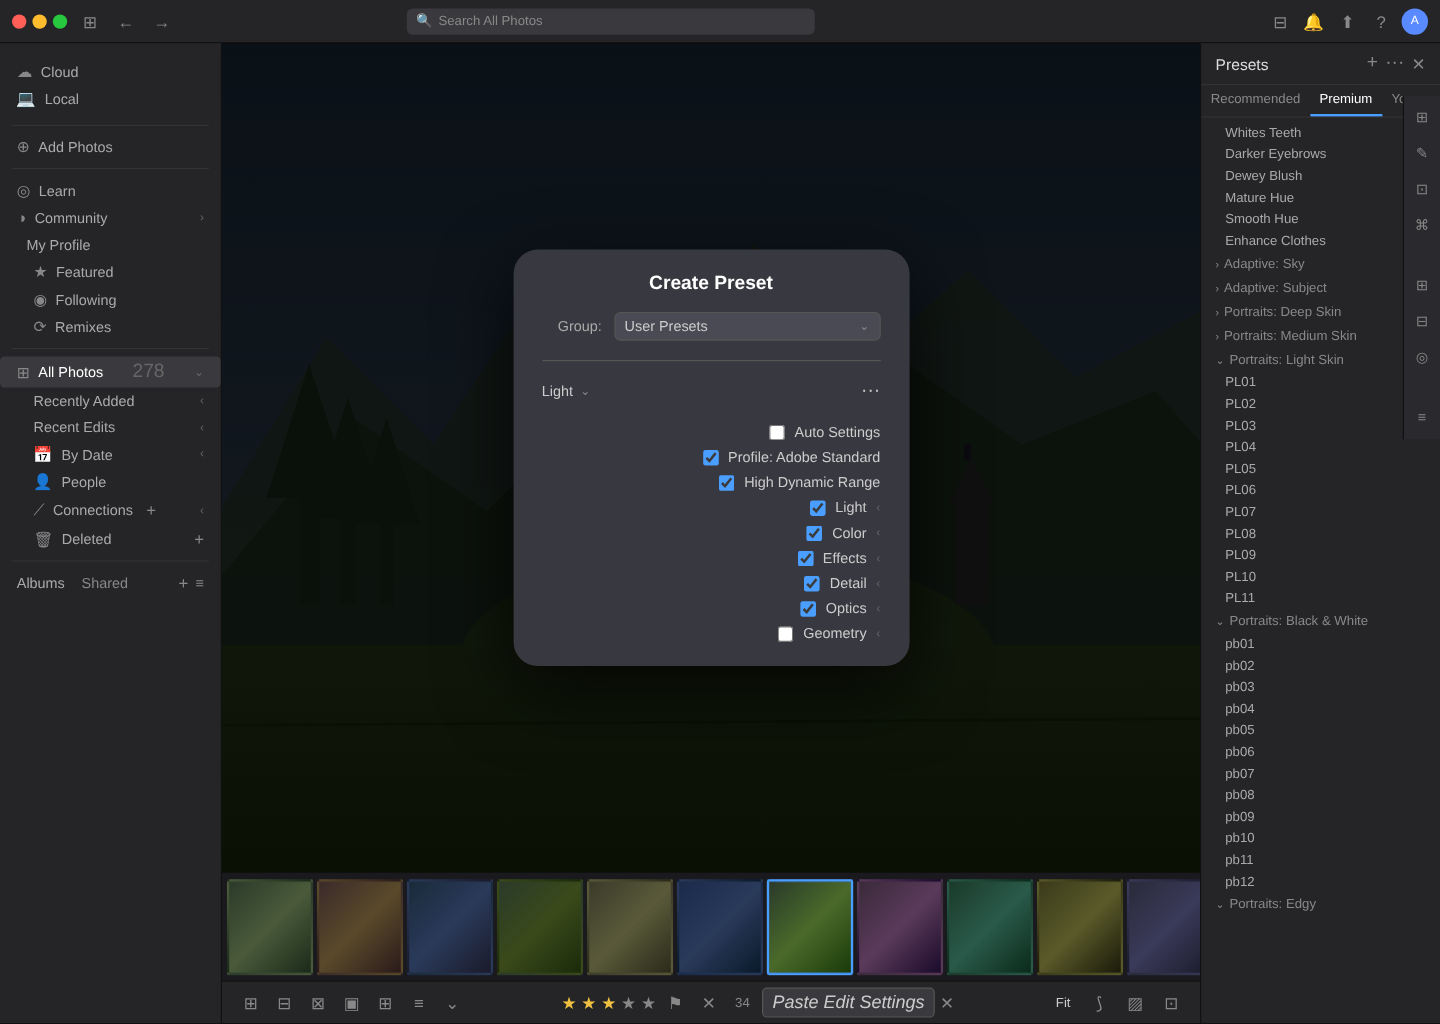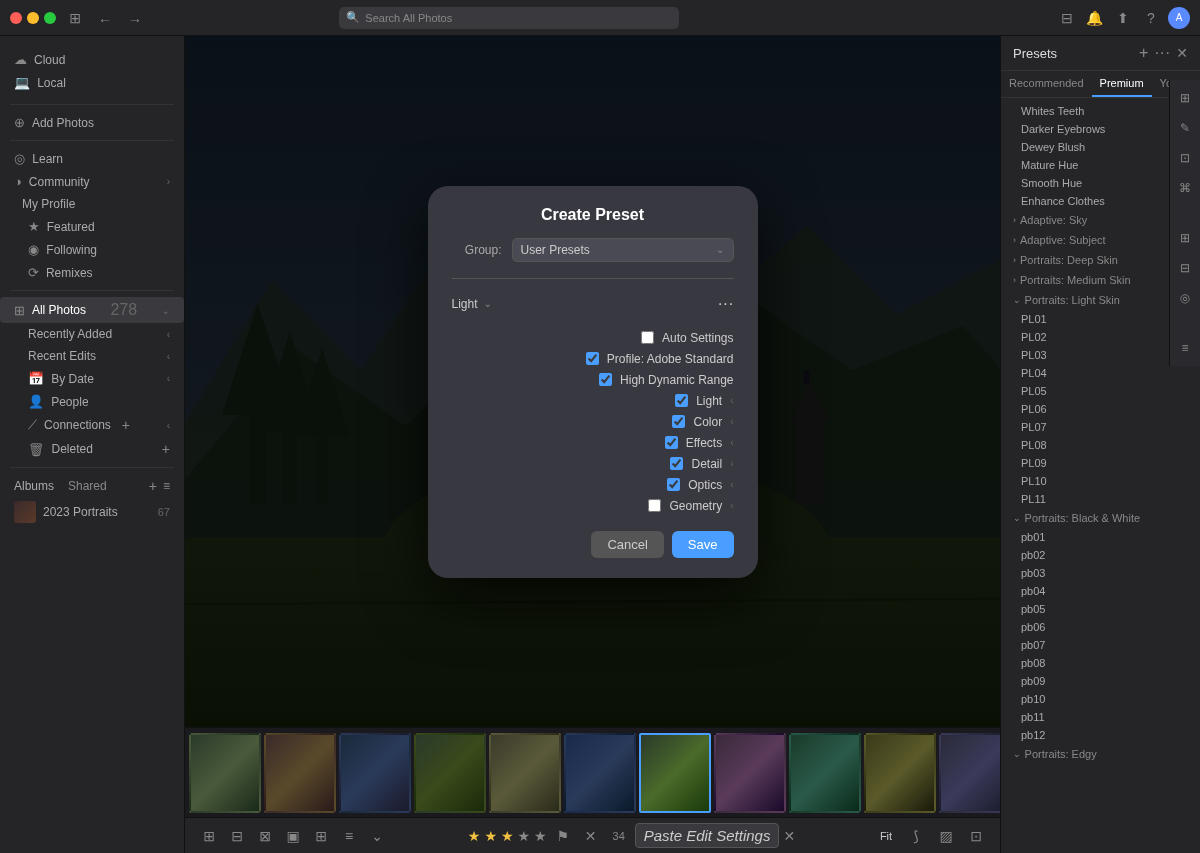--- a/index.html
+++ b/index.html
@@ -497,25 +497,20 @@
 
     <div class="sidebar-divider"></div>
 
     <div class="albums-header">
       <span>Albums</span>
       <span style="color:#888; margin-left:8px;">Shared</span>
       <span class="plus-icon" style="margin-left:auto;">+</span>
       <span style="font-size:12px;color:#888;">≡</span>
     </div>
 
-    <div class="album-item">
-      <div class="album-thumb" style="background: linear-gradient(135deg,#3a2a2a,#5a3a2a);"></div>
-      <span>2023 Portraits</span>
-      <span class="album-count">67</span>
-    </div>
   </div>
 
   <div class="center-content">
 
     <div class="photo-main">
       <svg class="landscape-svg" viewBox="0 0 735 620" preserveAspectRatio="xMidYMid slice">
 
         <defs>
           <linearGradient id="skyGrad" x1="0" y1="0" x2="0" y2="1">
             <stop offset="0%" stop-color="#1a2a3a"></stop>
@@ -614,24 +609,20 @@
               <span>Optics</span>
               <span class="chevron-right">‹</span>
             </div>
             <div class="checkbox-row">
               <input type="checkbox" style="">
               <span>Geometry</span>
               <span class="chevron-right">‹</span>
             </div>
           </div>
 
-          <div class="modal-footer">
-            <button class="modal-btn modal-btn-cancel">Cancel</button>
-            <button class="modal-btn modal-btn-save">Save</button>
-          </div>
         </div>
       </div>
     </div>
 
     <div class="filmstrip">
       <div class="film-thumb ft1"></div>
       <div class="film-thumb ft2"></div>
       <div class="film-thumb ft3"></div>
       <div class="film-thumb ft4"></div>
       <div class="film-thumb ft5"></div>

